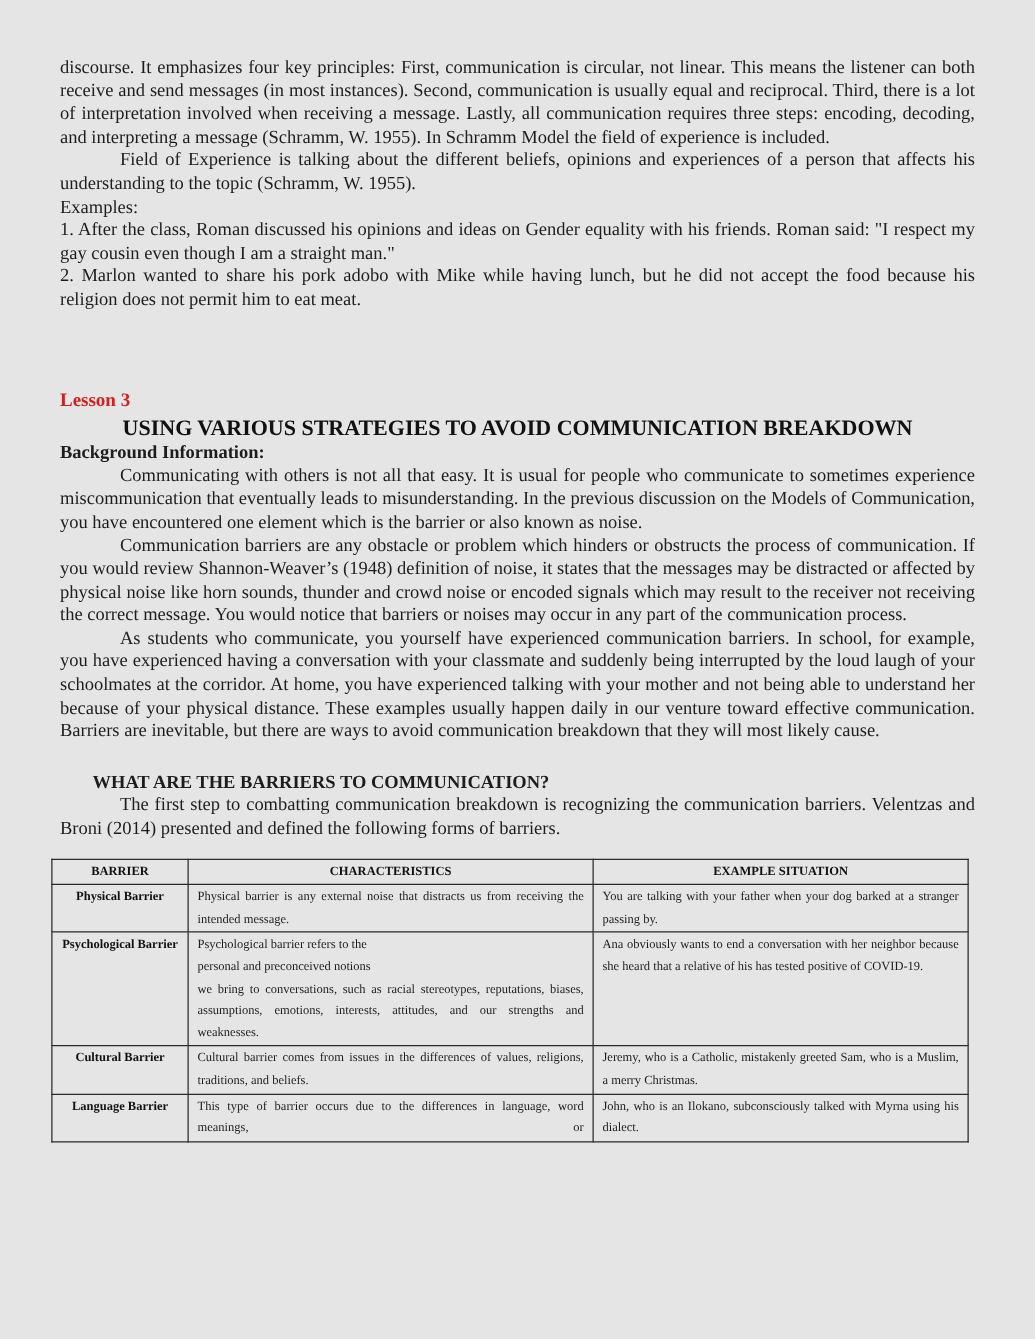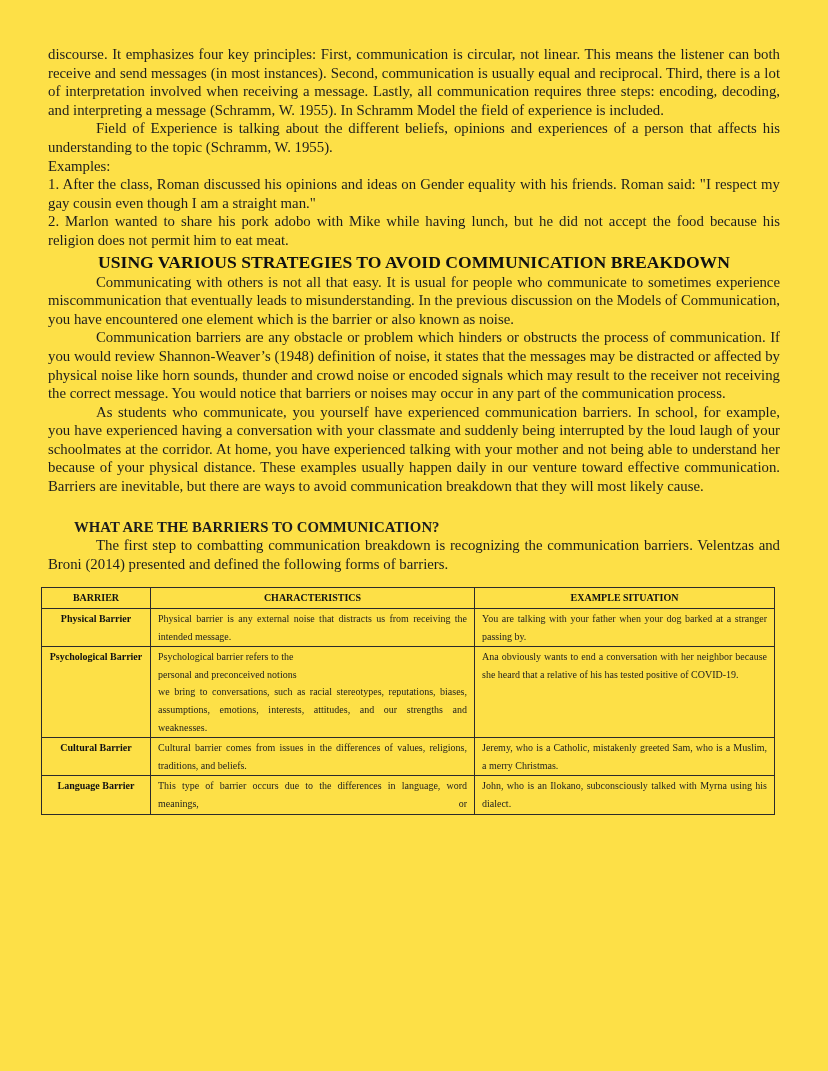--- a/index.html
+++ b/index.html
@@ -1,21 +1,21 @@
 <!DOCTYPE html>
 <html><head>
 <meta charset="utf-8">
 <style>
   html, body { margin: 0; padding: 0; background: #ffffff; }
   .page {
     width: 828px;
     height: 1071px;
     box-sizing: border-box;
     padding: 45px 48px 0 48px;
-    background: #fde047;
+    background: #e5e5e5;
     overflow: hidden;
     font-family: "Liberation Serif", "DejaVu Serif", serif;
     font-size: 14.8px;
     line-height: 18.6px;
     color: #1d1d1d;
   }
   p { margin: 0; }
   .j { text-align: justify; }
   .ind { text-indent: 48px; }
   b { font-weight: normal; }
@@ -76,23 +76,25 @@
   <p class="j">discourse. It emphasizes four key principles: First, communication is circular, not linear. This means the listener can both receive and send messages (in most instances). Second, communication is usually equal and reciprocal. Third, there is a lot of interpretation involved when receiving a message. Lastly, all communication requires three steps: encoding, decoding, and interpreting a message (Schramm, W. 1955). In Schramm Model the field of experience is included.</p>
 
   <p class="j ind"><b>Field of Experience</b><span> is talking about the different beliefs, opinions and experiences of a person that affects his understanding to the topic (Schramm, W. 1955).</span></p>
 
   <p>Examples:</p>
 
   <p class="j">1. After the class, Roman discussed his opinions and ideas on Gender equality with his friends. Roman said: "I respect my gay cousin even though I am a straight man."</p>
 
   <p class="j">2. Marlon wanted to share his pork adobo with Mike while having lunch, but he did not accept the food because his religion does not permit him to eat meat.</p>
 
+  <p class="lesson-label">Lesson 3</p>
 
   <h1 class="doc-title">USING VARIOUS STRATEGIES TO AVOID COMMUNICATION BREAKDOWN</h1>
 
+  <p class="bold-head">Background Information:</p>
 
   <p class="j ind">Communicating with others is not all that easy. It is usual for people who communicate to sometimes experience miscommunication that eventually leads to misunderstanding. In the previous discussion on the Models of Communication, you have encountered one element which is the barrier or also known as noise.</p>
 
   <p class="j ind"><b>Communication barriers</b><span> are any obstacle or problem which hinders or obstructs the process of communication. If you would review Shannon-Weaver’s (1948) definition of noise, it states that the messages may be distracted or affected by physical noise like horn sounds, thunder and crowd noise or encoded signals which may result to the receiver not receiving the correct message. You would notice that barriers or noises may occur in any part of the communication process.</span></p>
 
   <p class="j ind">As students who communicate, you yourself have experienced communication barriers. In school, for example, you have experienced having a conversation with your classmate and suddenly being interrupted by the loud laugh of your schoolmates at the corridor. At home, you have experienced talking with your mother and not being able to understand her because of your physical distance. These examples usually happen daily in our venture toward effective communication. Barriers are inevitable, but there are ways to avoid communication breakdown that they will most likely cause.</p>
 
   <p class="bold-head section-gap">WHAT ARE THE BARRIERS TO COMMUNICATION?</p>
 
   <p class="j ind">The first step to combatting communication breakdown is recognizing the communication barriers. Velentzas and Broni (2014) presented and defined the following forms of barriers.</p>

